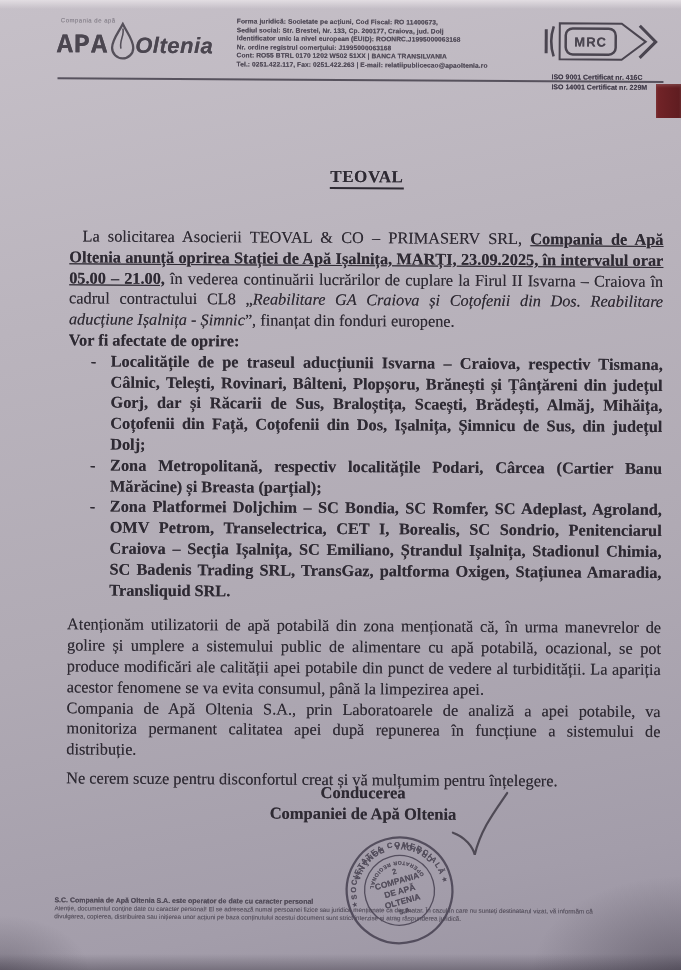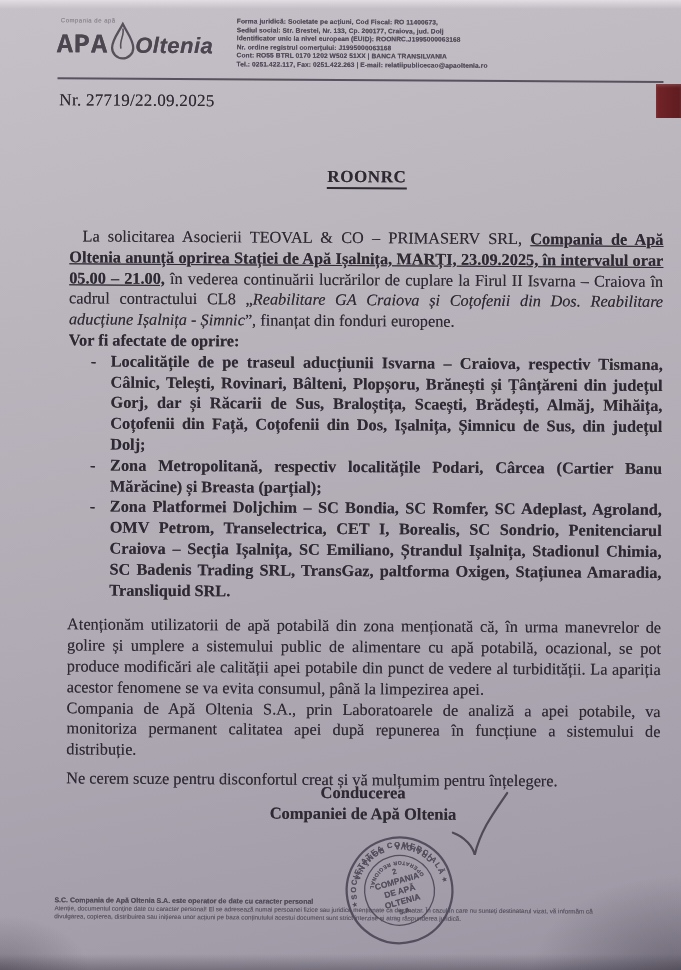--- a/index.html
+++ b/index.html
@@ -82,28 +82,41 @@
         </div>
       </div>
       <div class="info-block">
         <div>Forma juridică: Societate pe acțiuni, Cod Fiscal: RO 11400673,</div>
         <div>Sediul social: Str. Brestei, Nr. 133, Cp. 200177, Craiova, jud. Dolj</div>
         <div>Identificator unic la nivel european (EUID): ROONRC.J1995000063168</div>
         <div>Nr. ordine registrul comerțului: J1995000063168</div>
         <div>Cont: RO55 BTRL 0170 1202 W502 51XX | BANCA TRANSILVANIA</div>
         <div>Tel.: 0251.422.117, Fax: 0251.422.263 | E-mail: relatiipublicecao@apaoltenia.ro</div>
       </div>
+      <div class="mrc-block">
+        <svg width="118" height="50" viewBox="0 0 118 50">
+          <rect x="1" y="13" width="3" height="24" fill="#4a4550"></rect>
+          <path d="M10 10 q-5 15 0 30" fill="none" stroke="#4a4550" stroke-width="2.6"></path>
+          <path d="M16 7 H78 L102 25 L78 43 H16 Z" fill="none" stroke="#4a4550" stroke-width="2"></path>
+          <rect x="22" y="12" width="50" height="26" rx="7" fill="none" stroke="#4a4550" stroke-width="2.5"></rect>
+          <text x="47" y="30" text-anchor="middle" font-size="13" font-weight="bold" letter-spacing="1" fill="#4a4550">MRC</text>
+          <path d="M96 9 L112 25 L96 41" fill="none" stroke="#4a4550" stroke-width="3"></path>
+        </svg>
+        <div class="iso-lines">
+          <div>ISO 9001 Certificat nr. 416C</div>
+          <div>ISO 14001 Certificat nr. 229M</div>
+        </div>
+      </div>
     </div>
 
     <div class="separator"></div>
 
-    <div class="doc-number">Nr. 27719/22.09.2025</div>
 
     <div class="title-wrap">
-      <span class="title">ROONRC</span>
+      <span class="title">TEOVAL</span>
     </div>
 
     <div class="main">
       <p class="p1"><span>La solicitarea Asocierii TEOVAL &amp; CO – PRIMASERV SRL, </span><span class="emph">Compania de Apă Oltenia anunță oprirea Stației de Apă Ișalnița, MARȚI, 23.09.2025, în intervalul orar 05.00 – 21.00,</span><span> în vederea continuării lucrărilor de cuplare la Firul II Isvarna – Craiova în cadrul contractului CL8 „</span><span class="ital">Reabilitare GA Craiova și Coțofenii din Dos. Reabilitare aducțiune Ișalnița - Șimnic</span><span>”, finanțat din fonduri europene.</span></p>
       <p class="affected">Vor fi afectate de oprire:</p>
 
       <div class="bullet">
         <span class="marker">-</span>
         <span class="btext">Localitățile de pe traseul aducțiunii Isvarna – Craiova, respectiv Tismana, Câlnic, Telești, Rovinari, Bâlteni, Plopșoru, Brănești și Țânțăreni din județul Gorj, dar și Răcarii de Sus, Braloștița, Scaești, Brădești, Almăj, Mihăița, Coțofenii din Față, Coțofenii din Dos, Ișalnița, Șimnicu de Sus, din județul Dolj;</span>
       </div>

